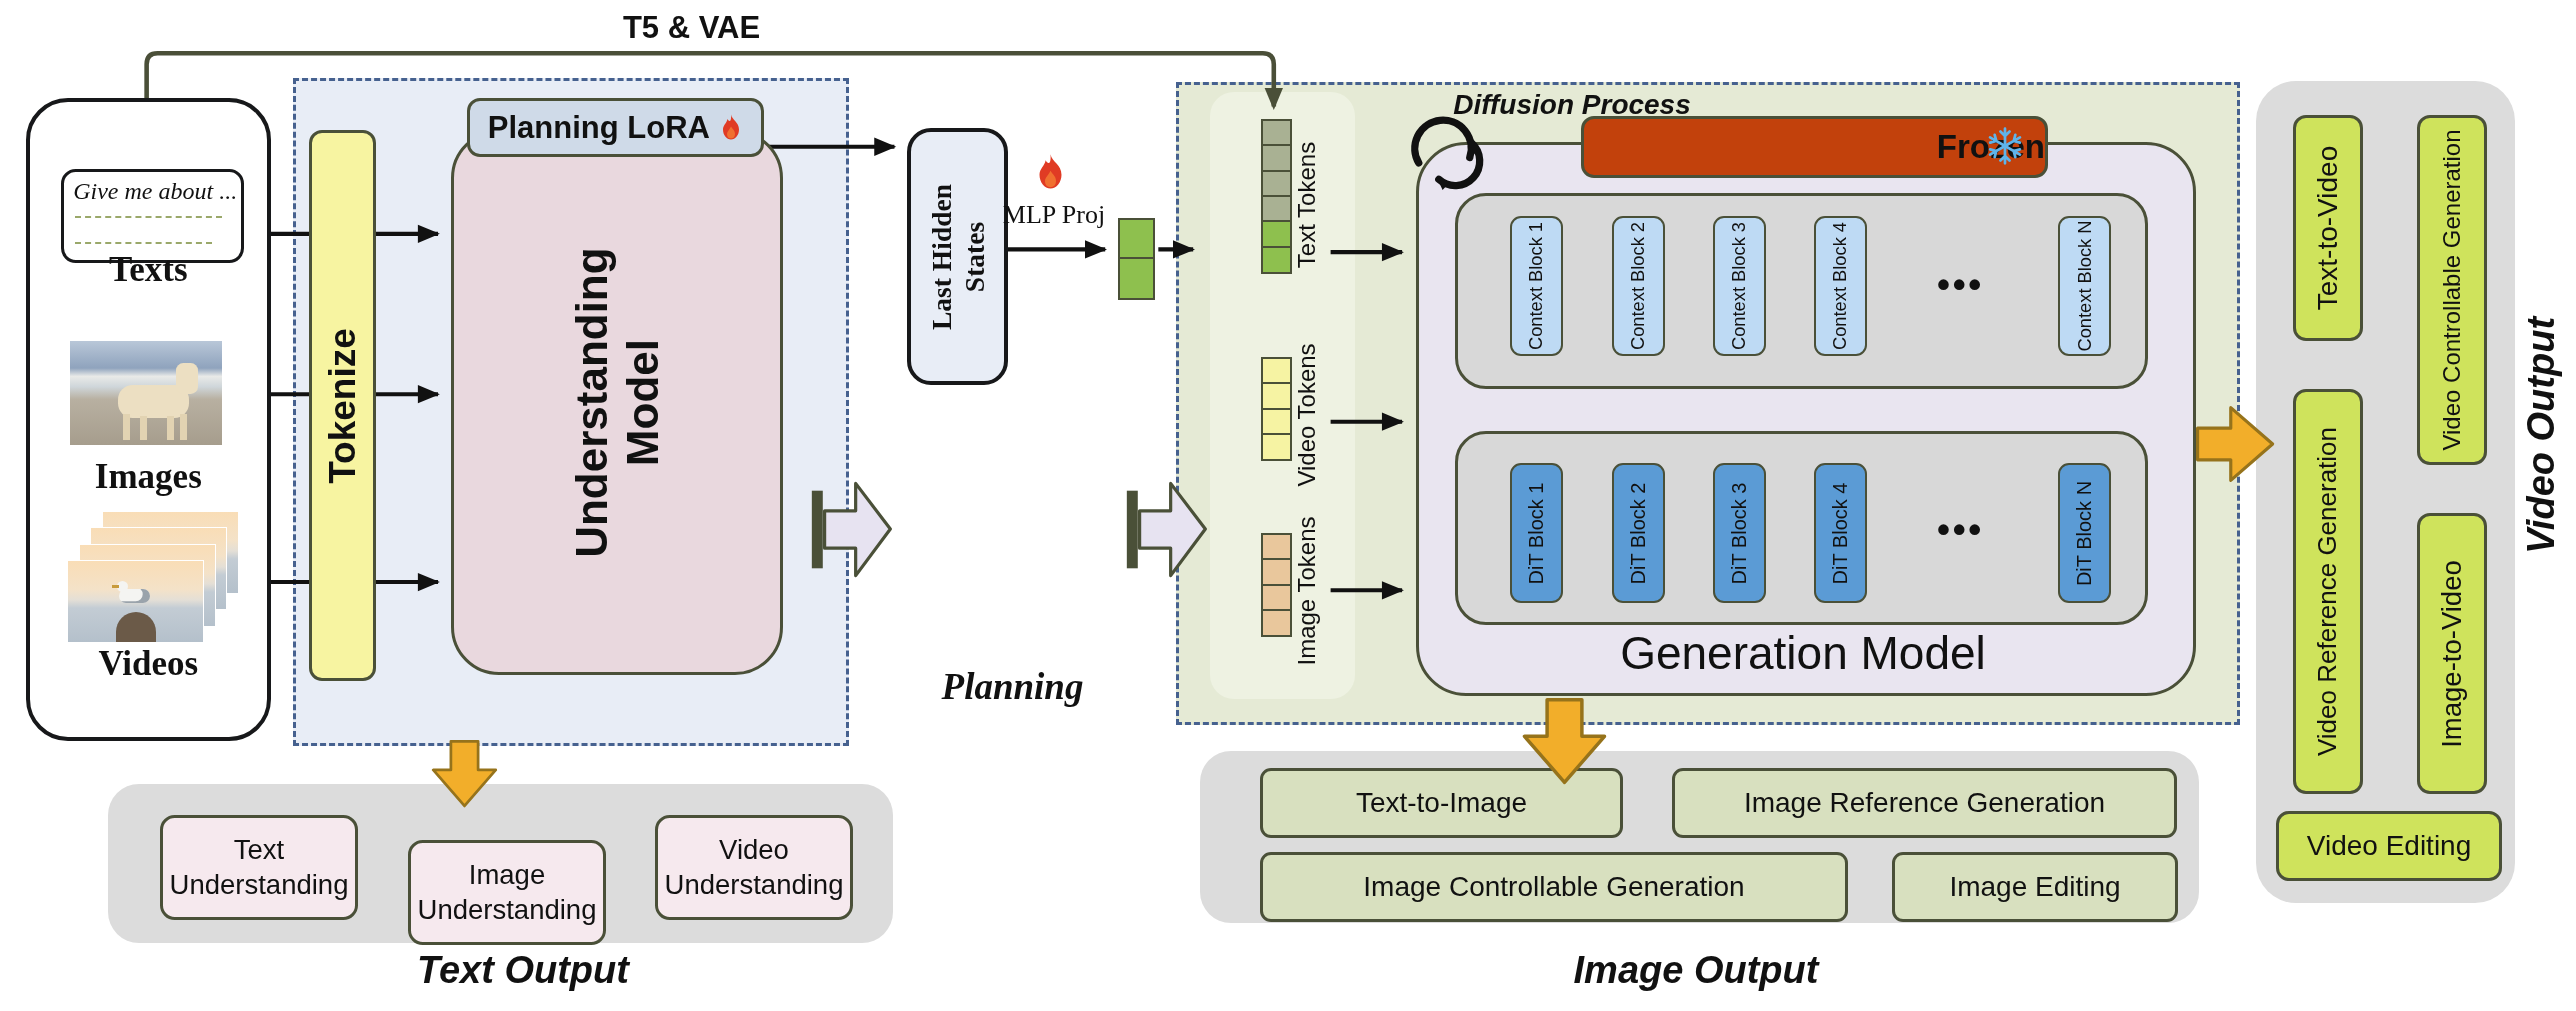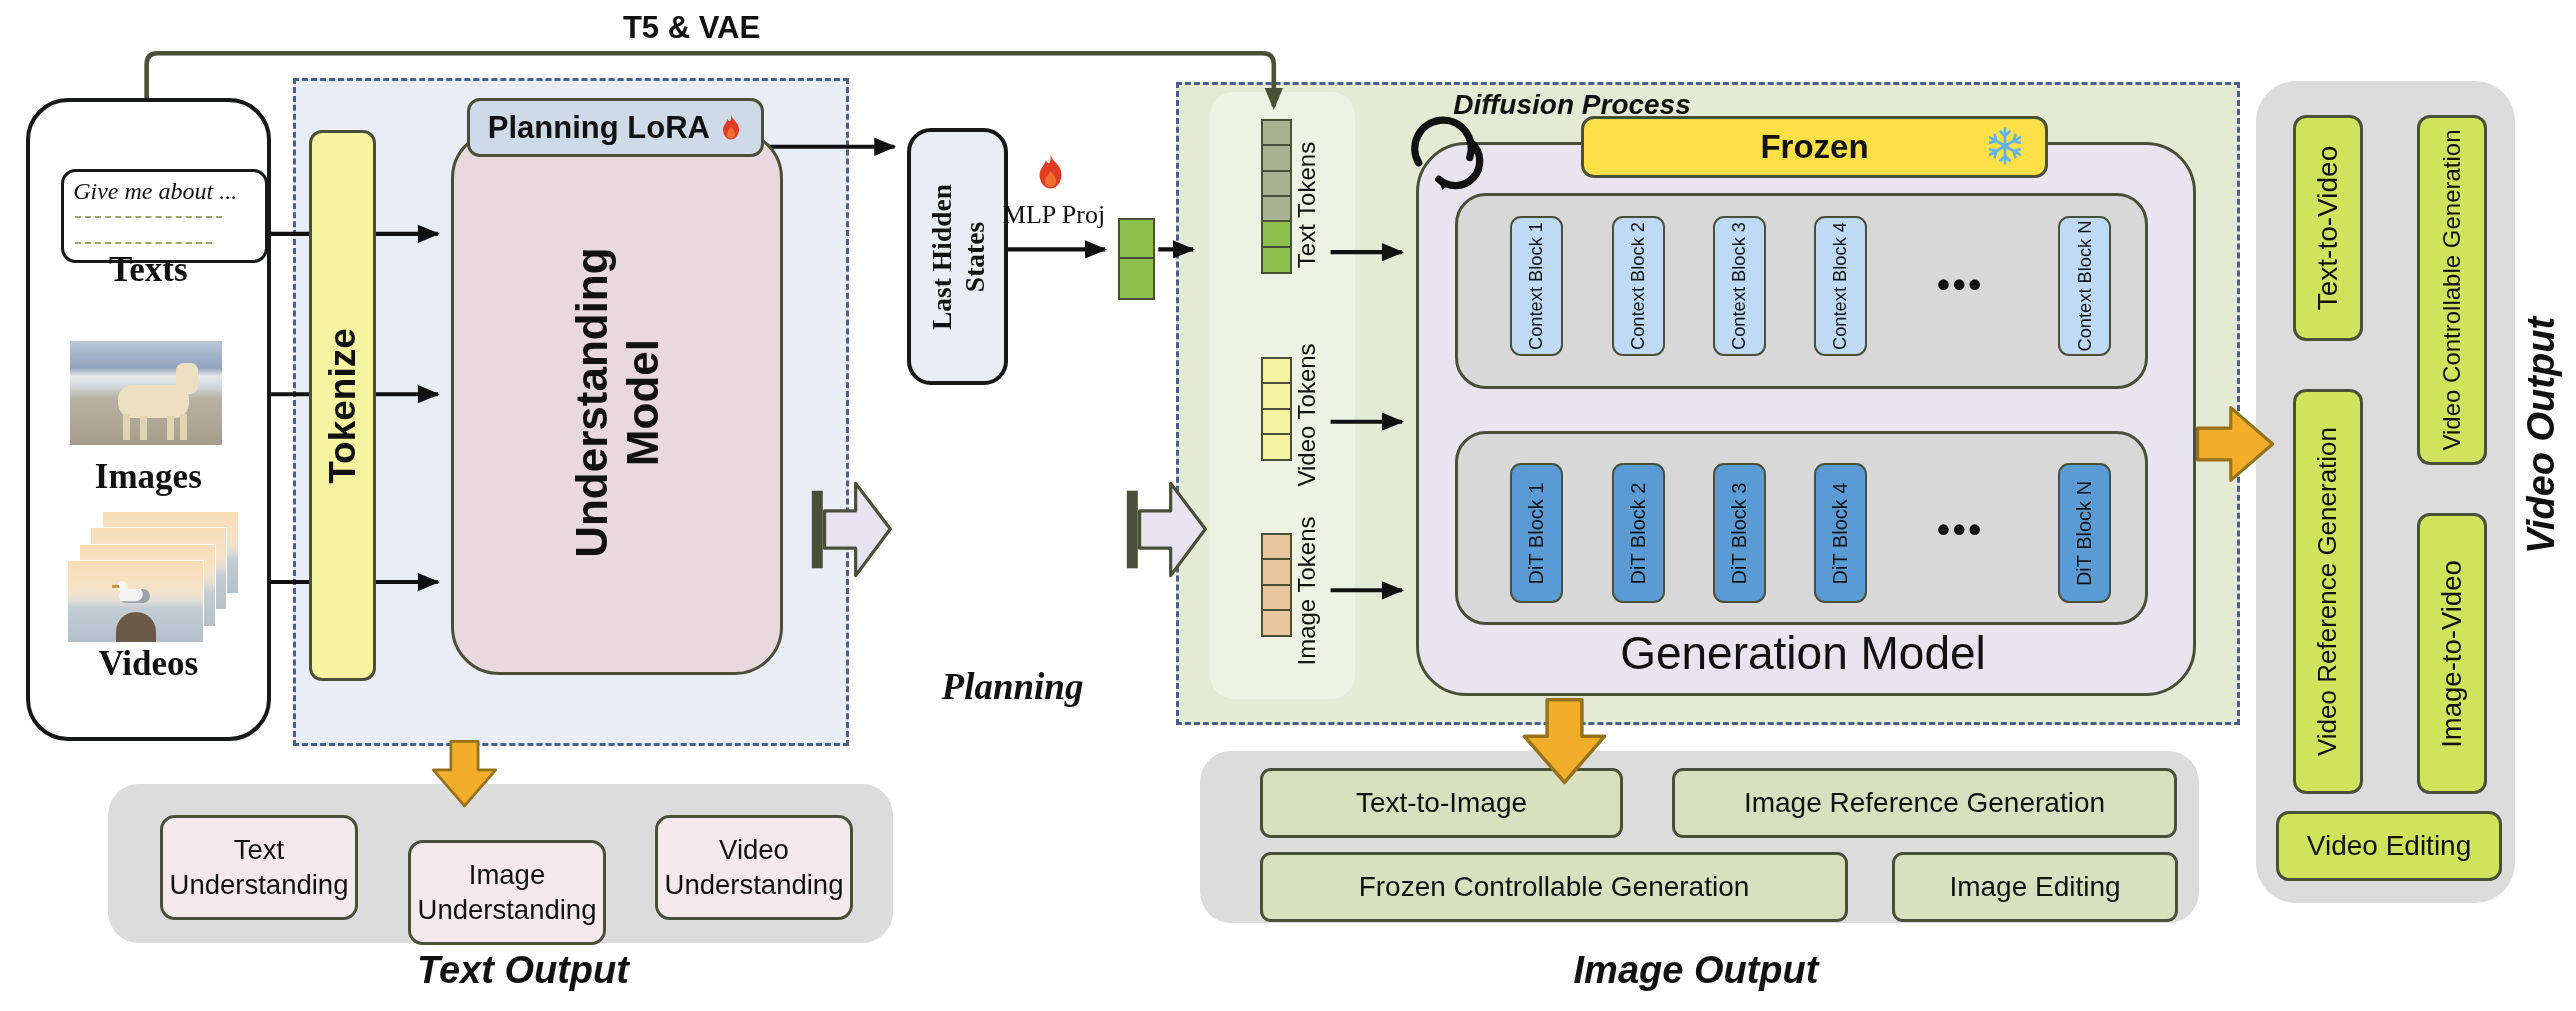--- a/index.html
+++ b/index.html
@@ -66,21 +66,21 @@
     <line x1="1452" y1="644" x2="1530" y2="644" stroke="#111" stroke-width="4.5" marker-end="url(#mB)"></line>
 
     <line x1="1675" y1="386" x2="1675" y2="494" stroke="#111" stroke-width="4" marker-end="url(#mB)"></line>
     <line x1="1786" y1="386" x2="1786" y2="494" stroke="#111" stroke-width="4" marker-end="url(#mB)"></line>
     <line x1="1896" y1="386" x2="1896" y2="494" stroke="#111" stroke-width="4" marker-end="url(#mB)"></line>
     <line x1="2006" y1="386" x2="2006" y2="494" stroke="#111" stroke-width="4" marker-end="url(#mB)"></line>
     <line x1="2273" y1="386" x2="2273" y2="494" stroke="#111" stroke-width="4" marker-end="url(#mB)"></line>
   </svg>
 
   <div class="abs" style="left:26px;top:98px;width:237px;height:635px;background:#fff;border:4.6px solid #17181a;border-radius:42px;">
-    <div class="abs" style="left:31px;top:67px;width:177px;height:88px;border:3.7px solid #17181a;border-radius:14.7px;background:#fff;padding-left:24px;">
+    <div class="abs" style="left:31px;top:67px;width:177px;height:88px;border:3.7px solid #17181a;border-radius:14.7px;background:#fff;">
       <div class="abs serif" style="left:9.2px;top:5.5px;font-size:24px;font-style:italic;"><span>Give me about ...</span></div>
       <div class="abs" style="left:11px;top:44px;width:147px;border-bottom:2.7px dashed #9aa86a;"></div>
       <div class="abs" style="left:11px;top:70px;width:137px;border-bottom:2.7px dashed #9aa86a;"></div>
     </div>
     <div class="abs flex-c serif" style="left:18.3px;top:149px;width:200px;height:38px;font-size:35px;font-weight:bold;">
         <span>Texts</span>
       </div>
 
     <div class="photo" style="left:40px;top:239px;width:152px;height:104px;background:linear-gradient(180deg,#b9c7d8 0%,#8fa3bd 26%,#e9eae8 34%,#cfd6da 44%,#b8b0a1 56%,#a69d8d 100%);">
       <div class="abs" style="left:48px;top:44px;width:71px;height:33px;background:#ecdfc2;border-radius:14.7px;"></div>
@@ -197,21 +197,21 @@
       <marker id="mC" markerUnits="userSpaceOnUse" markerWidth="18" markerHeight="18" refX="12" refY="7" orient="auto">
         <path d="M1,1 L15,7 L1,13 Z" fill="#111"></path>
       </marker>
     </defs>
     <path d="M14 58 A 31 31 0 1 1 70 52" fill="none" stroke="#111" stroke-width="8" stroke-linecap="round" marker-end="url(#mC)"></path>
     <path d="M72 36 A 26 26 0 0 1 36 76" fill="none" stroke="#111" stroke-width="8" stroke-linecap="round" marker-end="url(#mC)"></path>
   </svg>
 
   <div class="abs" style="left:1416px;top:142px;width:774px;height:548px;background:#e9e5f0;border:3.7px solid #4a5038;border-radius:50px;"></div>
 
-  <div class="abs flex-c" style="left:1581px;top:116px;width:461px;height:56px;background:#fde047;border:3.7px solid #4a5038;border-radius:13px;z-index:4;">
+  <div class="abs flex-c" style="left:1581px;top:116px;width:461px;height:56px;background:#c2410c;border:3.7px solid #4a5038;border-radius:13px;z-index:4;justify-content:flex-end;">
     <span style="font-size:33px;font-weight:bold;">Frozen</span>
     <svg class="abs" style="right:20px;top:7.3px;" width="40" height="40" viewBox="-22 -22 44 44">
       <g stroke="#5fb3ea" stroke-width="3" stroke-linecap="round" fill="none">
         <g>
             <path d="M0 0 L0 -19 M0 -11 L-5 -16 M0 -11 L5 -16"></path>
           </g>
         <g transform="rotate(60)">
             <path d="M0 0 L0 -19 M0 -11 L-5 -16 M0 -11 L5 -16"></path>
           </g>
         <g transform="rotate(120)">
@@ -297,21 +297,21 @@
       <span>Text-to-Image</span>
     </div>
 
   <div class="abs flex-c outlabel" style="left:367px;top:949px;width:312px;height:42px;">
       <span>Text Output</span>
     </div>
   <div class="abs flex-c box-green" style="left:1672px;top:768px;width:499px;height:64px;">
       <span>Image Reference Generation</span>
     </div>
   <div class="abs flex-c box-green" style="left:1260px;top:852px;width:582px;height:64px;">
-      <span>Frozen Controllable Generation</span>
+      <span>Image Controllable Generation</span>
     </div>
   <div class="abs flex-c box-green" style="left:1892px;top:852px;width:280px;height:64px;">
       <span>Image Editing</span>
     </div>
   <div class="abs flex-c outlabel" style="left:1540px;top:949px;width:312px;height:42px;">
       <span>Image Output</span>
     </div>
 
   <div class="abs flex-c pill-grn" style="left:2293px;top:115px;width:64px;height:220px;">
       <span class="rot" style="font-size:28px;">Text-to-Video</span>

